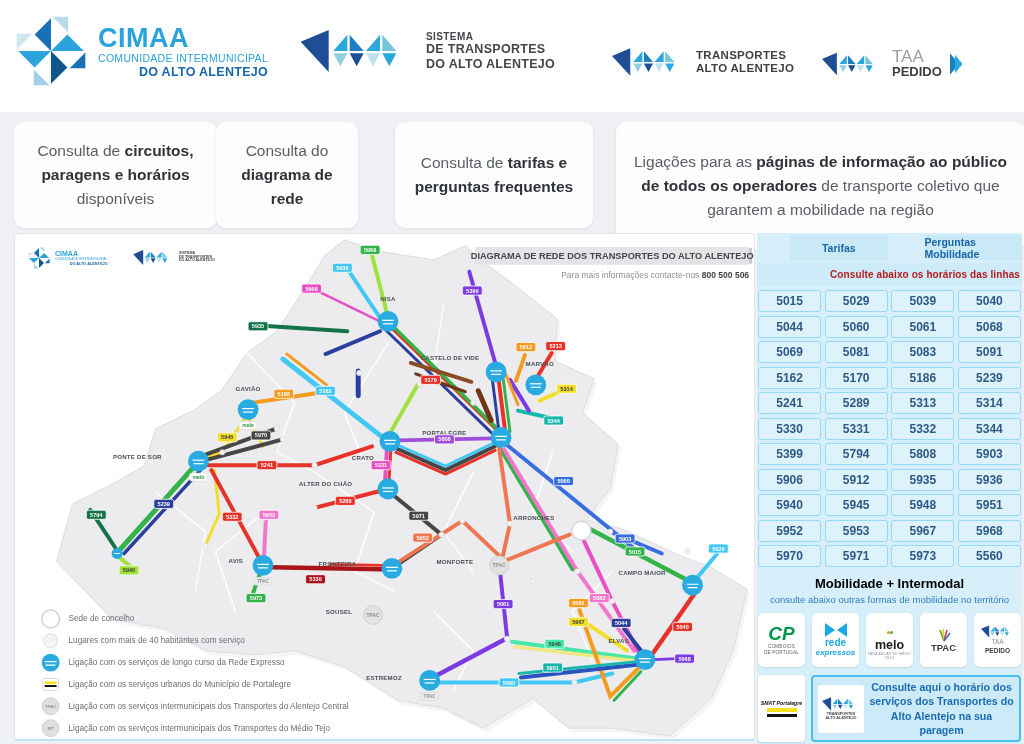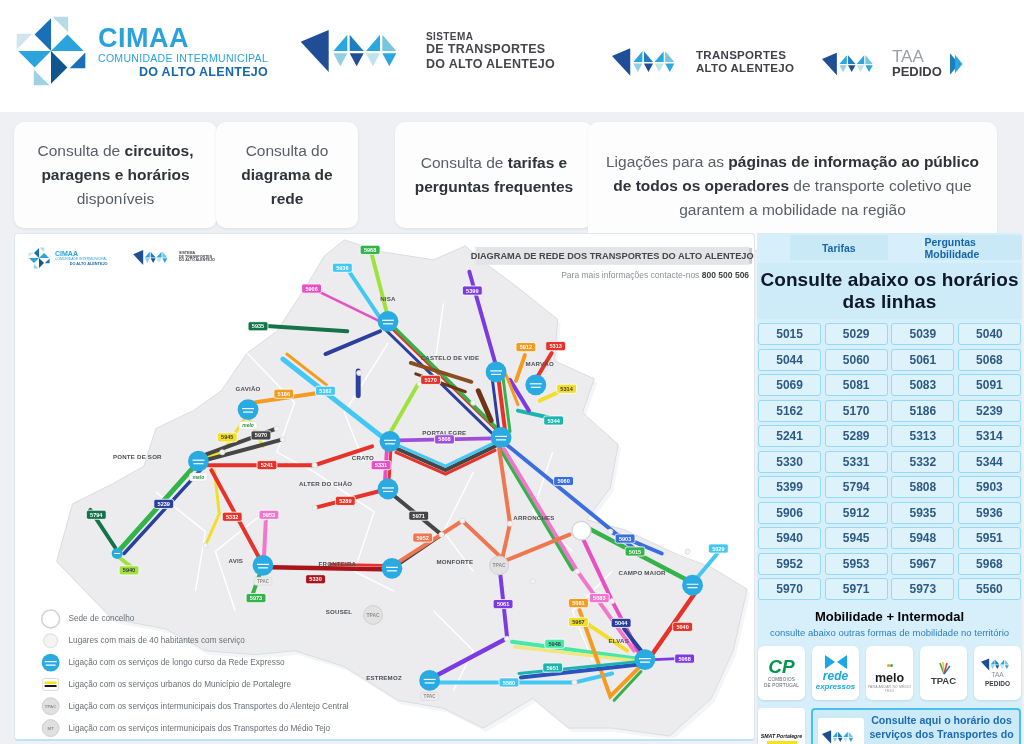--- a/index.html
+++ b/index.html
@@ -25,53 +25,53 @@
   .taap-l2{font-size:13px;font-weight:800;color:#3f3f46;line-height:1.15;}
   
   .lower{position:absolute;left:0;top:112px;width:1024px;height:632px;background:#eef0f3;}
   .card{position:absolute;top:122px;background:#fdfdfe;border-radius:10px;
         box-shadow:0 1px 3px rgba(30,40,60,.08);display:flex;align-items:center;justify-content:center;
         text-align:center;color:#5b6066;font-size:15.5px;line-height:1.55;padding:10px 12px;box-sizing:border-box;}
   .card b{color:#303439;}
   .card1{left:14px;width:203px;height:106px;}
   .card2{left:216px;width:142px;height:106px;}
   .card3{left:395px;width:198px;height:106px;}
-  .card4{left:588px;width:409px;height:128px;font-size:15.5px;}
+  .card4{left:616px;width:409px;height:128px;font-size:15.5px;}
   
   .map-wrap{position:absolute;left:14px;top:233px;width:741px;height:508px;background:#fff;
             border:1px solid #e0e7ec;border-bottom:2px solid #bfe3f5;border-radius:4px;box-sizing:border-box;overflow:hidden;}
   .map-logo{position:absolute;display:flex;align-items:center;gap:4px;z-index:3;}
   .map-logo.cim{left:12px;top:12px;}
   .map-logo.sta{left:118px;top:16px;}
   .map-cim-text{display:flex;flex-direction:column;line-height:1.1;}
   .map-cim-name{font-size:7px;font-weight:bold;color:#2aa3dc;}
   .map-cim-l1{font-size:3.4px;color:#2aa3dc;}
   .map-cim-l2{font-size:3.8px;font-weight:bold;color:#1767ae;text-align:right;}
   .map-staa-text{display:flex;flex-direction:column;line-height:1.1;color:#45454c;}
   .map-staa-text span{font-size:3.6px;font-weight:800;}
   
   .sidebar{position:absolute;left:757px;top:233px;width:265px;height:511px;background:#d7effb;
            display:flex;flex-direction:column;box-sizing:border-box;}
   .tabs{display:flex;gap:4px;margin:2px 0 0 0;}
   .tab{flex:1;height:25px;background:#c9e9f7;color:#1766a9;font-weight:bold;font-size:10.5px;
        display:flex;align-items:center;justify-content:center;border-radius:2px;cursor:pointer;margin-left:33px;}
-  .sb-heading{margin-top:3px;background:#cdebf9;color:#0f172a;font-weight:bold;font-size:19px;
-              text-align:center;padding:6px 2px;letter-spacing:.1px;}
+  .sb-heading{margin-top:3px;background:#cdebf9;color:#b91c1c;font-weight:bold;font-size:10px;
+              text-align:right;padding:6px 2px;letter-spacing:.1px;}
   .line-grid{margin-top:4px;display:grid;grid-template-columns:repeat(4,1fr);gap:3.5px;padding:0 1px;}
   .line-btn{height:20px;line-height:20px;text-align:center;background:#def2fc;border:1px solid #93daf6;
             border-radius:3px;color:#2d5a85;font-weight:bold;font-size:12px;cursor:pointer;}
   .mob{margin-top:9px;text-align:center;}
   .mob-title{color:#000000;font-weight:bold;font-size:13px;}
   .mob-sub{color:#2e7fc0;font-size:9.5px;margin-top:3px;}
   .ops{display:flex;gap:7px;margin-top:8px;justify-content:space-between;padding:0 1px;}
   .op-tile{width:47px;height:54px;background:#fff;border-radius:6px;box-shadow:0 1px 2px rgba(30,40,60,.12);
            display:flex;flex-direction:column;align-items:center;justify-content:center;gap:1px;cursor:pointer;box-sizing:border-box;}
   .cp-mark{font-size:19px;font-weight:800;font-style:italic;color:#00984c;line-height:1;}
   .op-cap{font-size:4.6px;color:#5d6166;text-align:center;line-height:1.25;letter-spacing:.2px;}
-  .rede-cap1{font-size:12px;font-weight:800;font-style:italic;color:#1ba7e3;line-height:1;}
+  .rede-cap1{font-size:10px;font-weight:800;color:#1ba7e3;line-height:1;}
   .rede-cap2{font-size:8px;font-weight:800;font-style:italic;color:#1ba7e3;line-height:1.1;}
   .melo-mark{font-size:12.5px;font-weight:800;color:#1d1d1f;line-height:1;}
   .melo-dot1,.melo-dot2{display:inline-block;width:3px;height:3px;border-radius:50%;}
   .melo-dot1{background:#f59b20;}
   .melo-dot2{background:#34b34a;}
   .op-cap.tiny{font-size:3.4px;color:#8a8f94;}
   .tpac-mark{font-size:9.5px;font-weight:800;color:#3c3c42;line-height:1;}
   .taa-mini-l1{font-size:6.5px;color:#8a8f94;line-height:1;}
   .taa-mini-l2{font-size:6.5px;font-weight:800;color:#3c3c42;line-height:1.2;}
   .sb-bottom{display:flex;gap:6px;margin-top:8px;align-items:stretch;padding:0 1px;}

